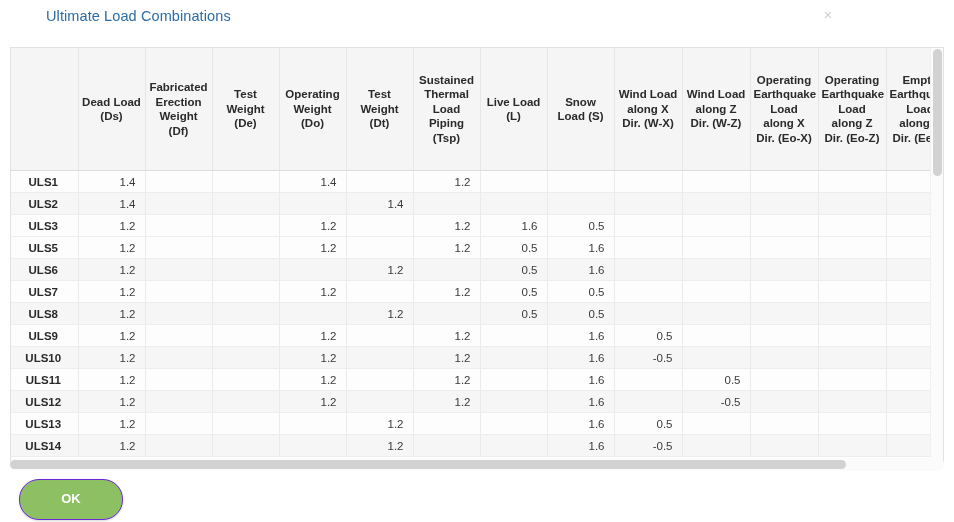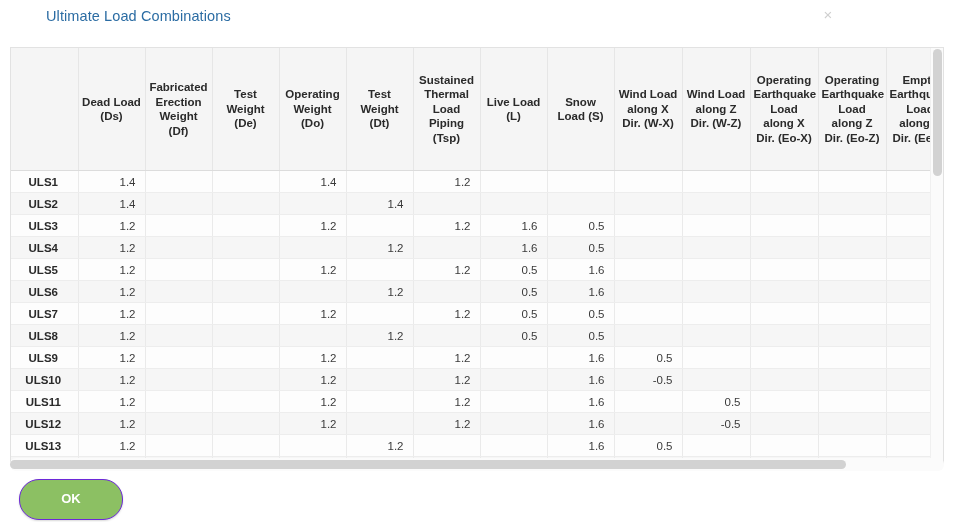--- a/index.html
+++ b/index.html
@@ -275,36 +275,20 @@
               <td></td>
               <td>1.2</td>
               <td>1.6</td>
               <td>0.5</td>
               <td></td>
               <td></td>
               <td></td>
               <td></td>
               <td></td>
             </tr>
-            <tr class="alt">
-              <td class="rowlabel">ULS4</td>
-              <td>1.2</td>
-              <td></td>
-              <td></td>
-              <td></td>
-              <td>1.2</td>
-              <td></td>
-              <td>1.6</td>
-              <td>0.5</td>
-              <td></td>
-              <td></td>
-              <td></td>
-              <td></td>
-              <td></td>
-            </tr>
             <tr>
               <td class="rowlabel">ULS5</td>
               <td>1.2</td>
               <td></td>
               <td></td>
               <td>1.2</td>
               <td></td>
               <td>1.2</td>
               <td>0.5</td>
               <td>1.6</td>

